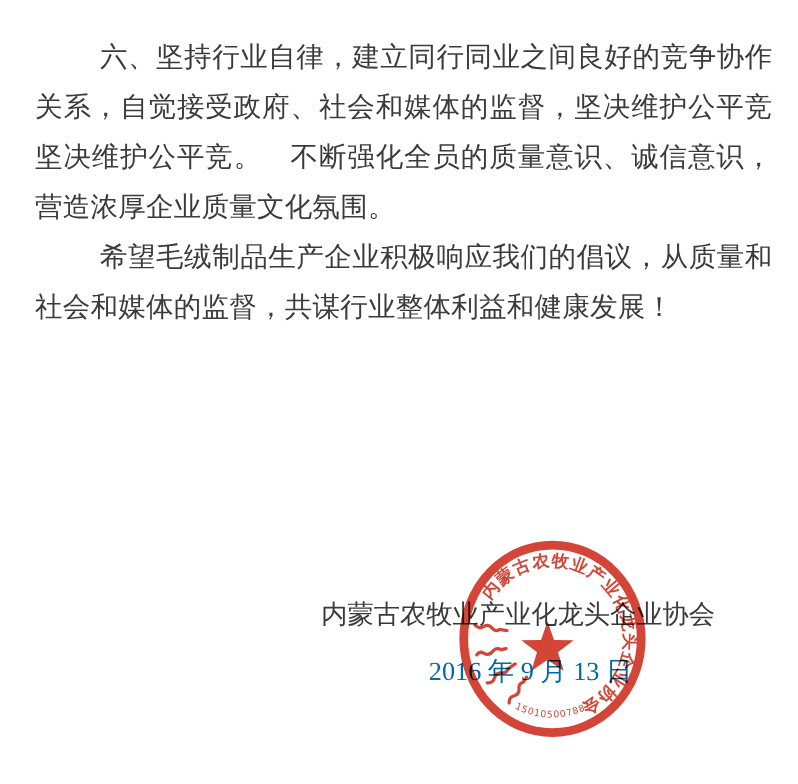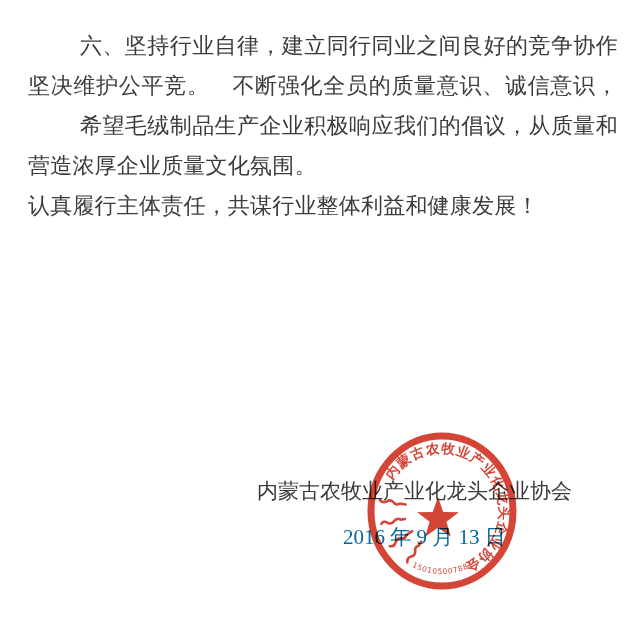--- a/index.html
+++ b/index.html
@@ -70,24 +70,25 @@
     letter-spacing: 0.6px;
   }
 </style>
 </head>
 <body>
 
 <div class="page">
 
   <div class="body-text">
     <div class="line indent">六、坚持行业自律，建立同行同业之间良好的竞争协作</div>
+    <div class="line">关系，自觉接受政府、社会和媒体的监督，坚决维护公平竞</div>
     <div class="line">坚决维护公平竞。　不断强化全员的质量意识、诚信意识，</div>
+    <div class="line flush">营造浓厚企业质量文化氛围。</div>
     <div class="line indent">希望毛绒制品生产企业积极响应我们的倡议，从质量和</div>
-    <div class="line flush">营造浓厚企业质量文化氛围。</div>
-    <div class="line flush">认真履行主体责任，共谋行业整体利益和健康发展！</div>
+    <div class="line flush">社会和媒体的监督，共谋行业整体利益和健康发展！</div>
   </div>
 
   <div class="sig-org">内蒙古农牧业产业化龙头企业协会</div>
   <div class="sig-date">2016 年 9 月 13 日</div>
 
   <div class="seal">
     <svg viewBox="0 0 156 162" xmlns="http://www.w3.org/2000/svg">
 
       <ellipse cx="78" cy="80" rx="71" ry="75" fill="none" stroke-width="7" stroke="#cf3526"></ellipse>
 

